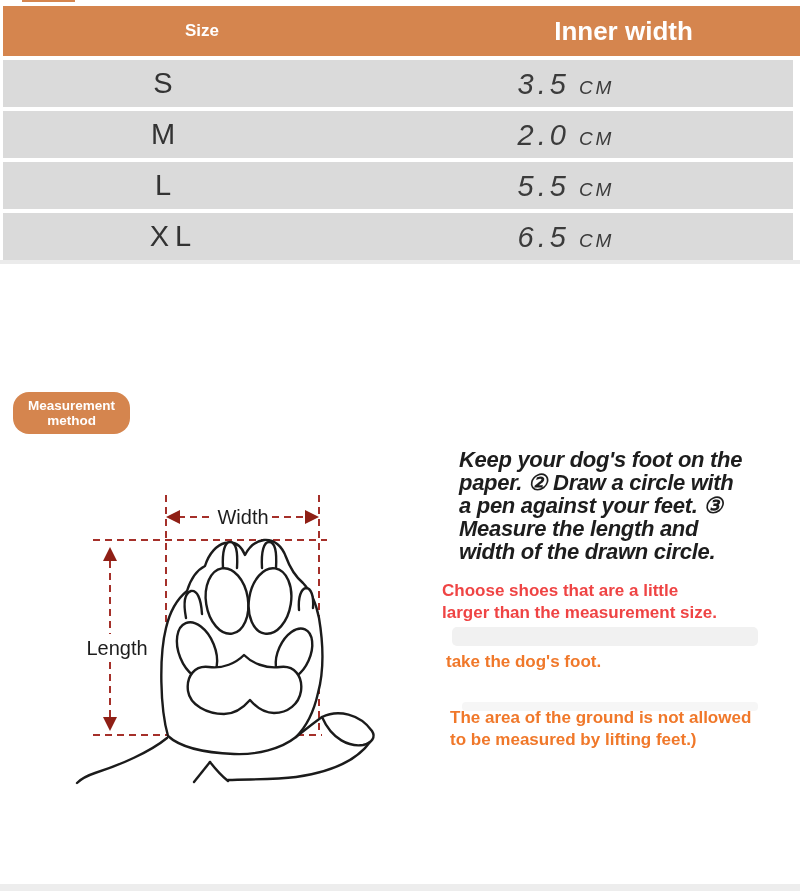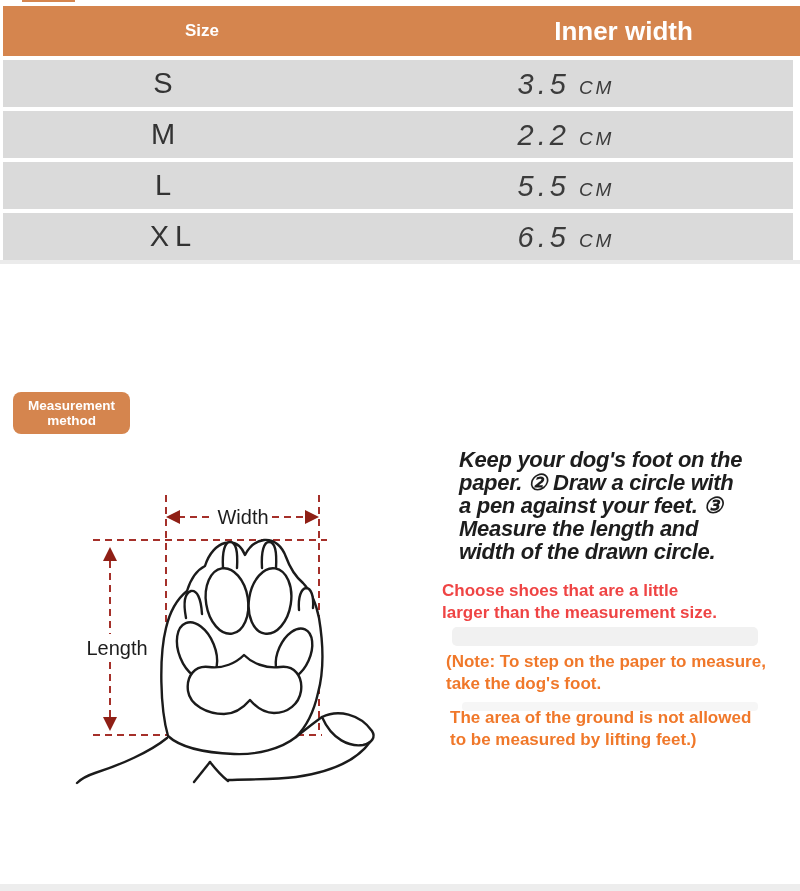--- a/index.html
+++ b/index.html
@@ -22,21 +22,21 @@
             font-size:29px;color:#333333;}
   .trow.xl .c1{letter-spacing:6px;padding-left:21px;box-sizing:border-box;}
   .trow .c2{width:470px;display:flex;align-items:baseline;justify-content:center;
             padding-left:16px;box-sizing:border-box;align-self:center;height:36px;font-style:italic;}
   .trow .val{font-size:29px;color:#3b3b3b;letter-spacing:4px;line-height:36px;}
   .trow .unit{font-size:19px;color:#3b3b3b;letter-spacing:3px;margin-left:9px;}
   .table-bottom-strip{position:absolute;left:0;top:260px;width:800px;height:4px;background:#ebebeb;}
 
   
   .badge{position:absolute;left:13px;top:392px;width:117px;height:42px;background:#d5854e;
-         border-radius:8px;display:flex;flex-direction:column;align-items:center;justify-content:center;
+         border-radius:16px;display:flex;flex-direction:column;align-items:center;justify-content:center;
          color:#ffffff;font-weight:bold;font-size:13.5px;line-height:15px;text-align:center;}
 
   
   .diagram{position:absolute;left:60px;top:450px;width:420px;height:340px;}
   .diagram text{font-family:"Liberation Sans", sans-serif;font-size:20px;fill:#1d1d1d;}
 
   
   .p-main{position:absolute;left:459px;top:448px;font-size:22px;line-height:23px;
           font-weight:bold;color:#1d1d1d;white-space:nowrap;letter-spacing:-0.3px;font-style:italic;}
   .p-secondary{position:absolute;left:442px;top:580px;font-size:17px;line-height:22px;
@@ -65,21 +65,21 @@
     <div class="trow">
       <div class="c1">S</div>
       <div class="c2">
         <span class="val">3.5</span>
         <span class="unit">CM</span>
       </div>
     </div>
     <div class="trow">
       <div class="c1">M</div>
       <div class="c2">
-        <span class="val">2.2</span>
+        <span class="val">2.0</span>
         <span class="unit">CM</span>
       </div>
     </div>
     <div class="trow">
       <div class="c1">L</div>
       <div class="c2">
         <span class="val">5.5</span>
         <span class="unit">CM</span>
       </div>
     </div>
@@ -178,21 +178,20 @@
   </div>
 
   <div class="p-secondary">
     <div>Choose shoes that are a little</div>
     <div>larger than the measurement size.</div>
   </div>
 
   <div class="bar1"></div>
 
   <div class="note1">
-    <div>(Note: To step on the paper to measure,</div>
     <div>take the dog's foot.</div>
   </div>
 
   <div class="bar2"></div>
 
   <div class="note2">
     <div>The area of the ground is not allowed</div>
     <div>to be measured by lifting feet.)</div>
   </div>
 

